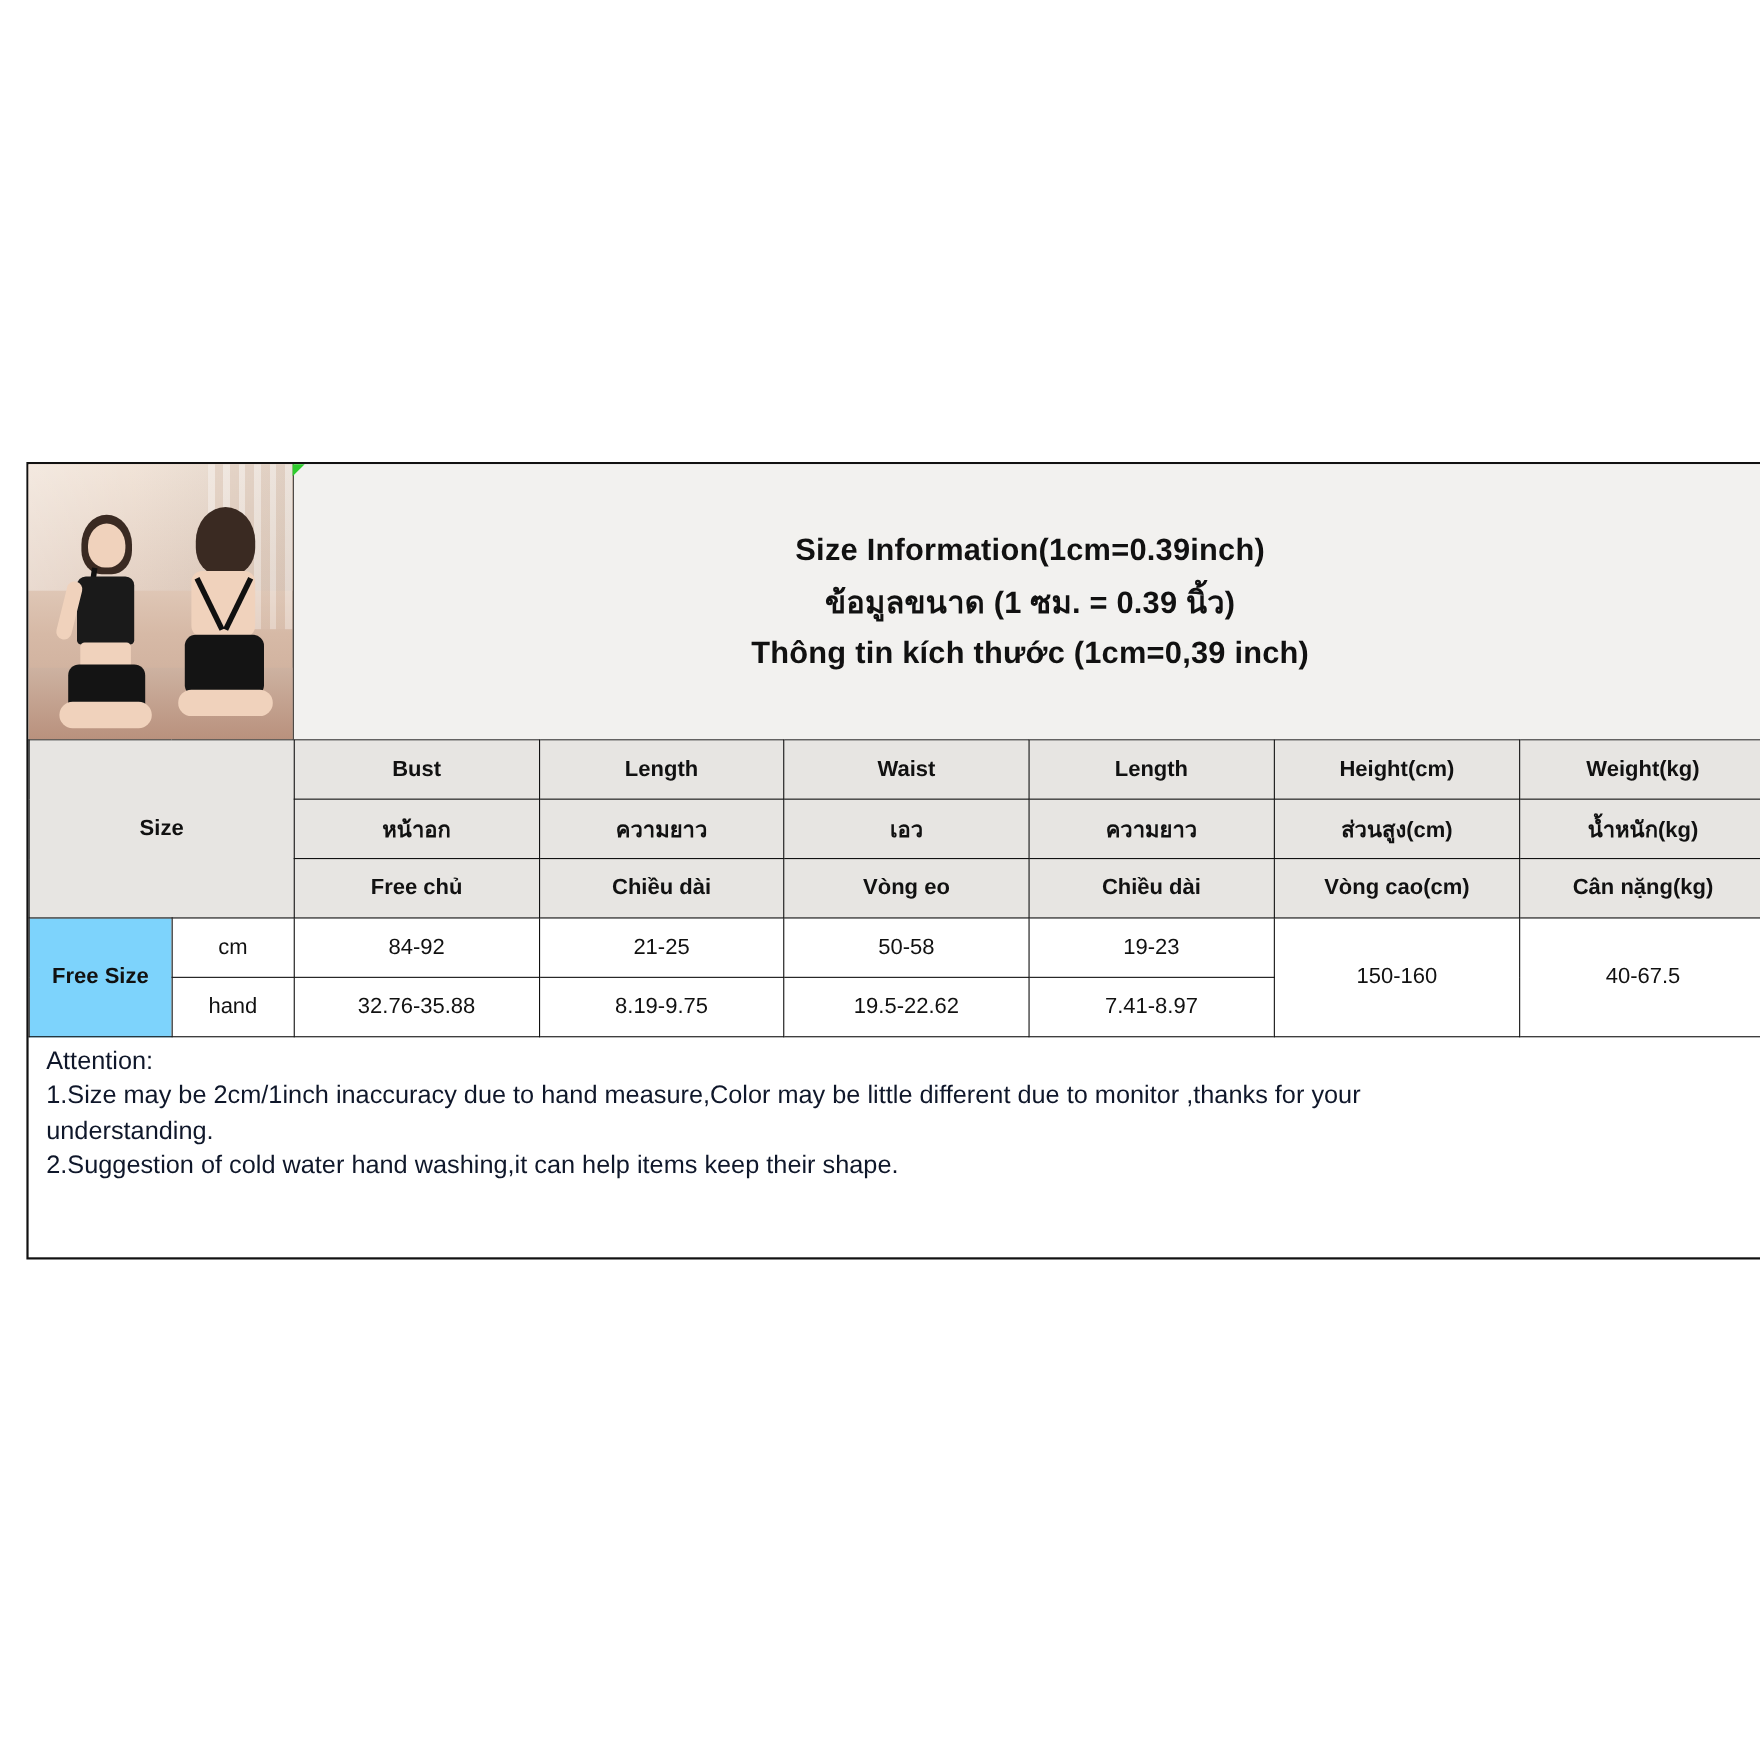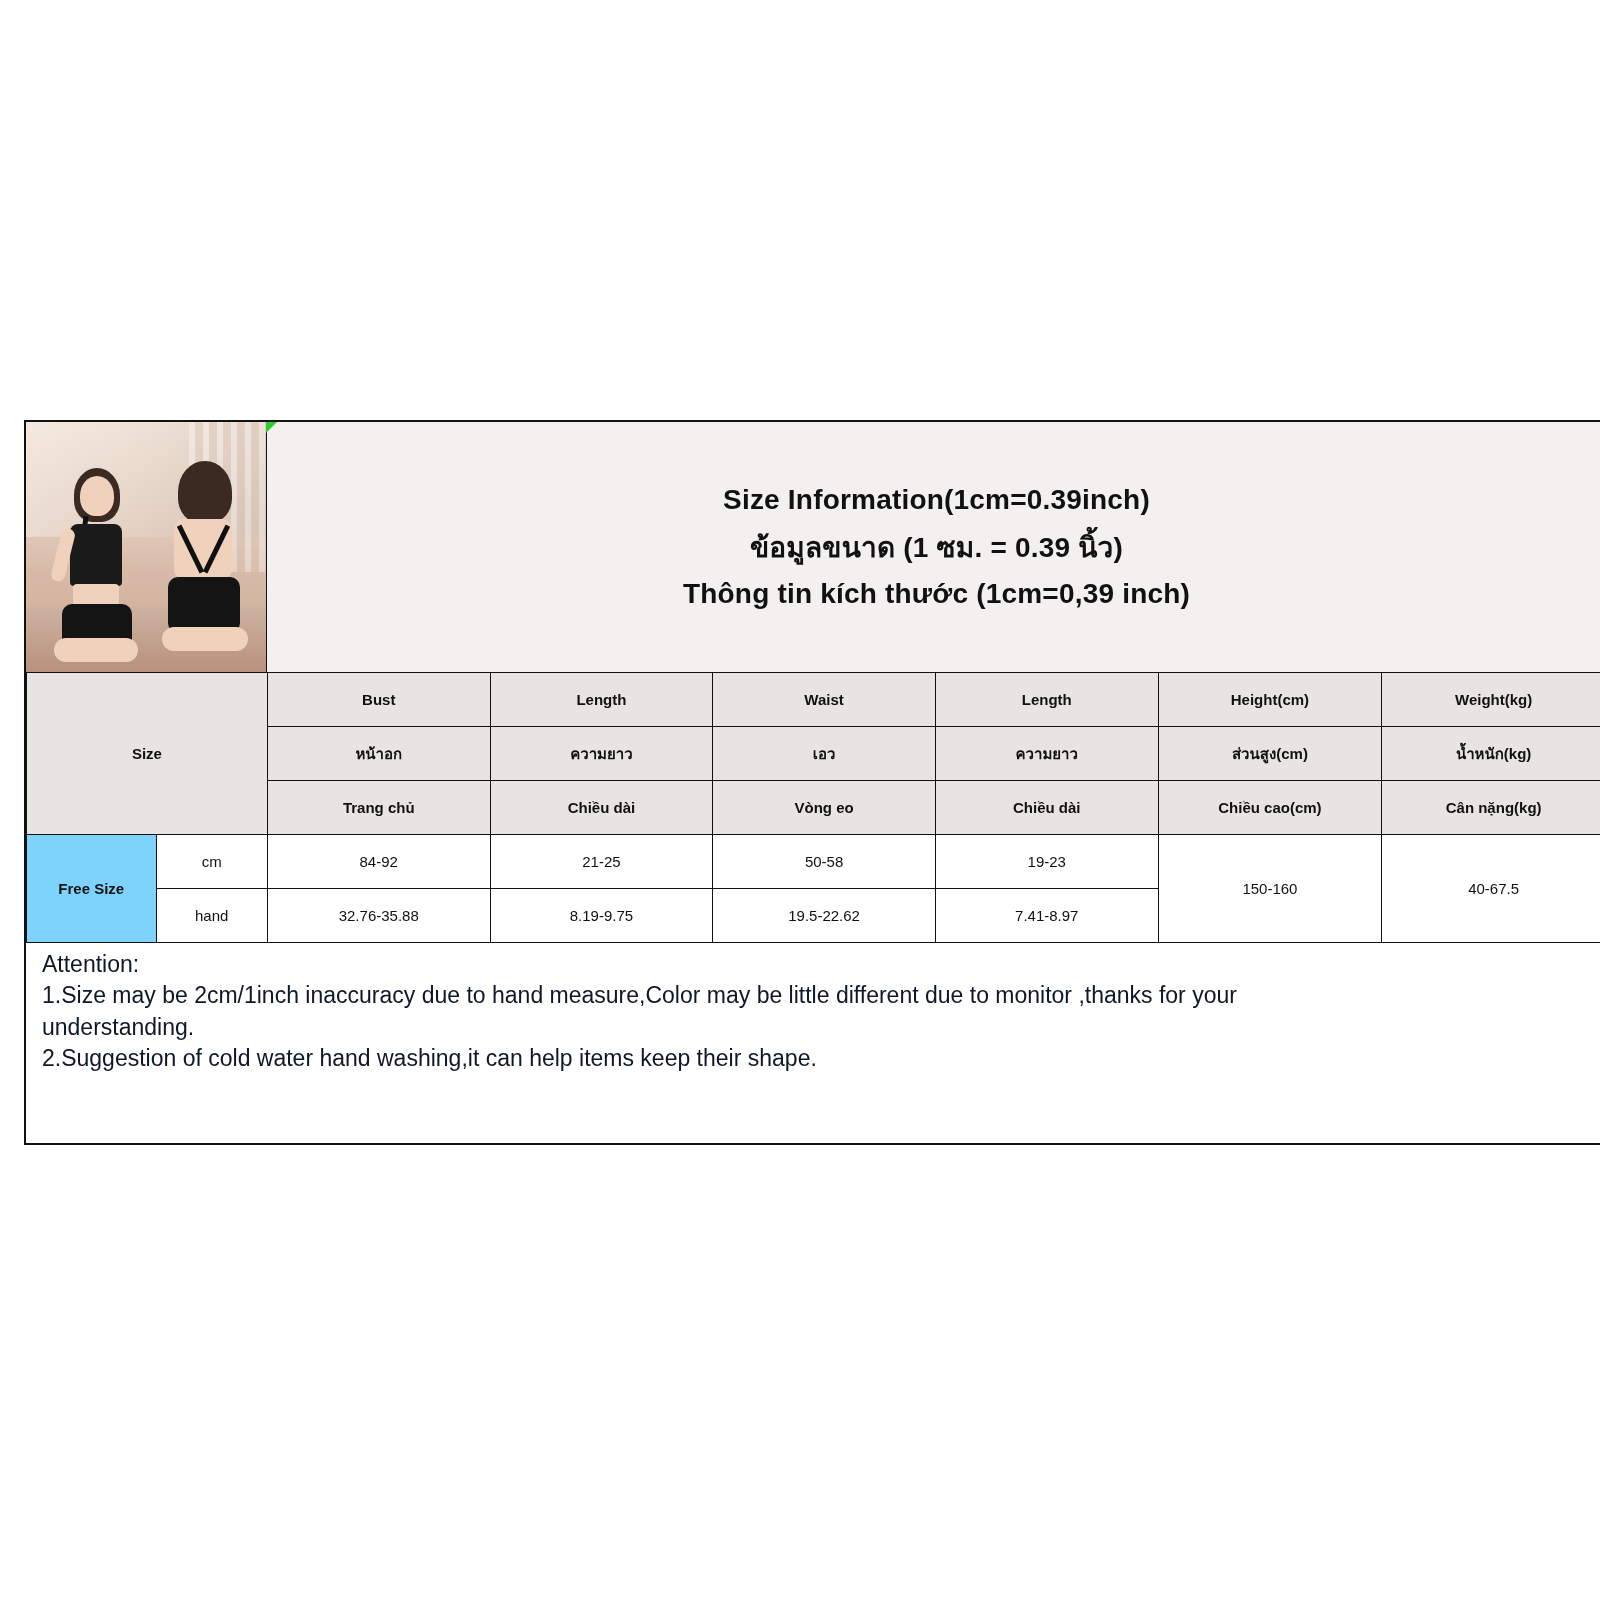--- a/index.html
+++ b/index.html
@@ -148,21 +148,21 @@
 
   
   table.size-table {
     width: 100%;
     border-collapse: collapse;
     table-layout: fixed;
   }
   table.size-table td {
     border: 1px solid #111111;
     text-align: center;
-    font-size: 15px;
+    font-size: 20px;
     color: #111111;
     padding: 0;
     height: 53px;
   }
   .hdr {
     background: #e7e5e2;
     font-weight: bold;
   }
   .size-word {
     background: #e7e5e2;
@@ -269,25 +269,25 @@
       </tr>
       <tr>
         <td class="hdr">หน้าอก</td>
         <td class="hdr">ความยาว</td>
         <td class="hdr">เอว</td>
         <td class="hdr">ความยาว</td>
         <td class="hdr">ส่วนสูง(cm)</td>
         <td class="hdr">น้ำหนัก(kg)</td>
       </tr>
       <tr>
-        <td class="hdr">Trang chủ</td>
+        <td class="hdr">Free chủ</td>
         <td class="hdr">Chiều dài</td>
         <td class="hdr">Vòng eo</td>
         <td class="hdr">Chiều dài</td>
-        <td class="hdr">Chiều cao(cm)</td>
+        <td class="hdr">Vòng cao(cm)</td>
         <td class="hdr">Cân nặng(kg)</td>
       </tr>
 
       <tr>
         <td class="free-size" rowspan="2">Free Size</td>
         <td class="unit-cell">cm</td>
         <td class="val-cell">84-92</td>
         <td class="val-cell">21-25</td>
         <td class="val-cell">50-58</td>
         <td class="val-cell">19-23</td>

